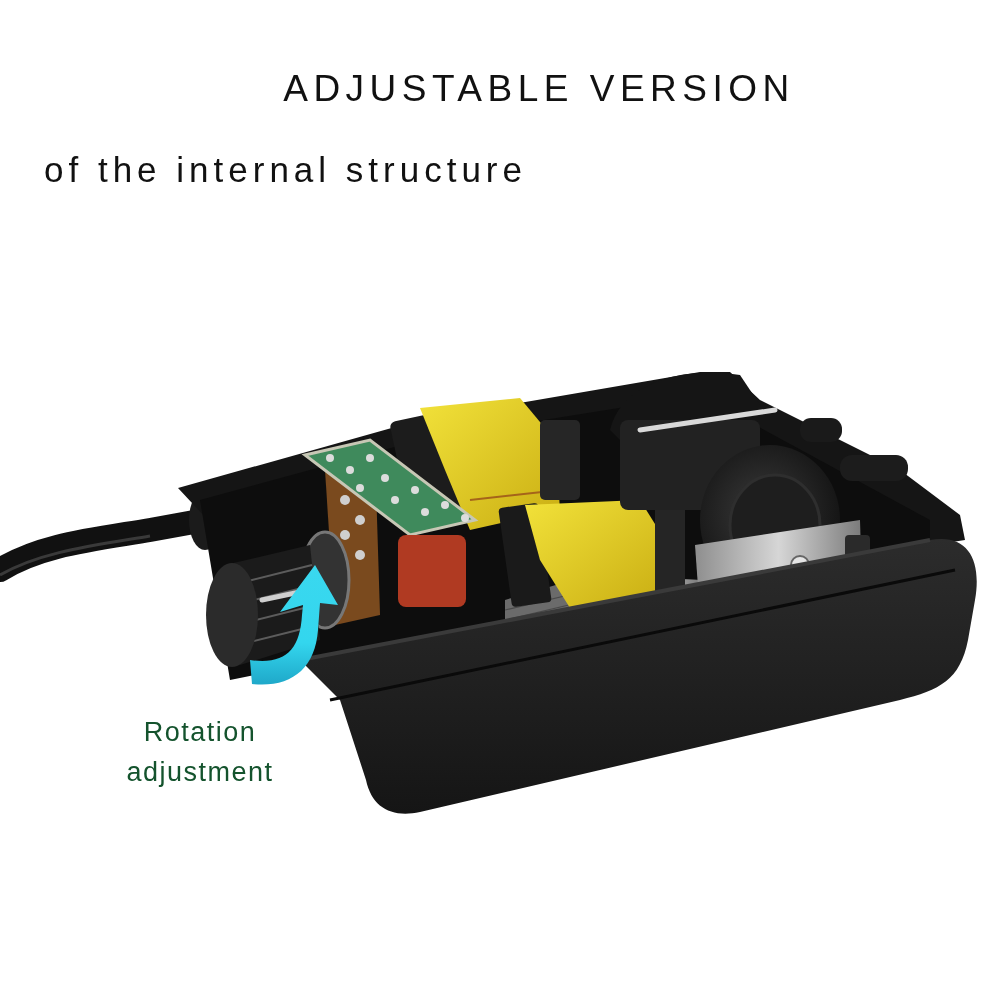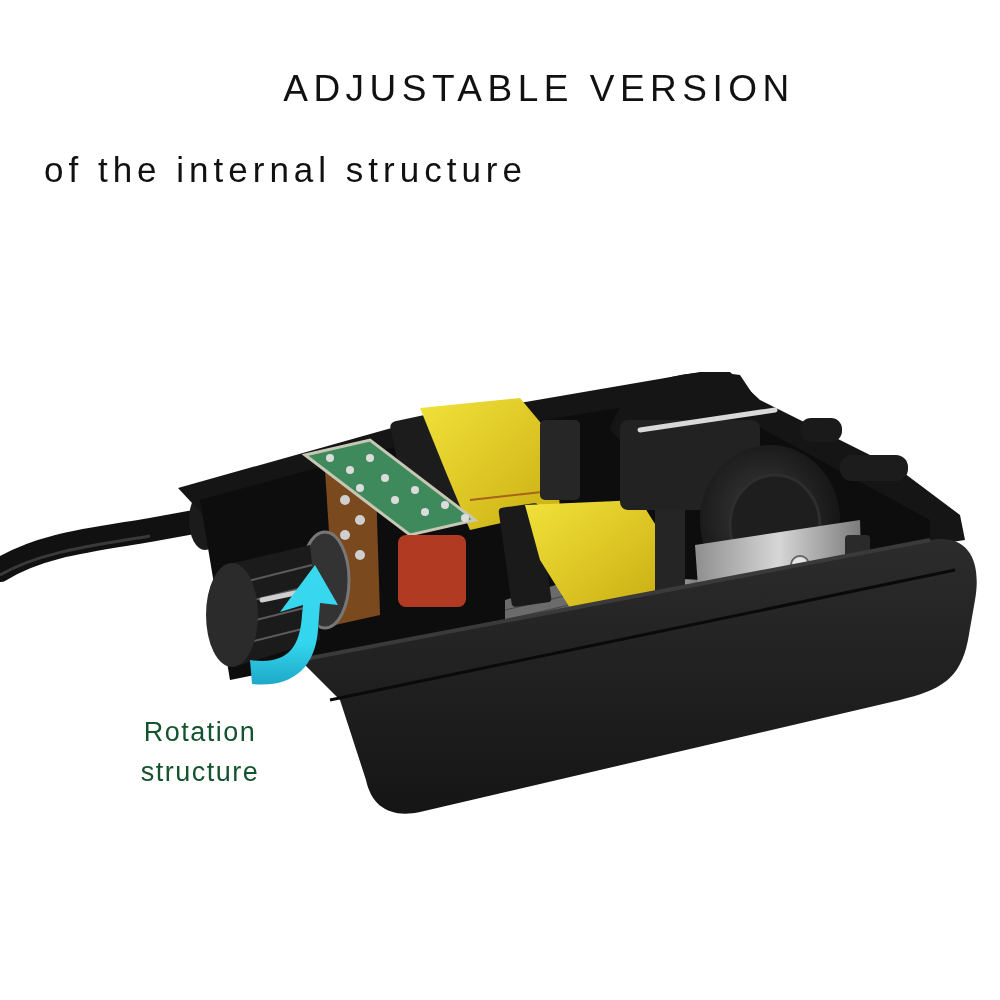--- a/index.html
+++ b/index.html
@@ -152,14 +152,14 @@
       <line x1="262" y1="600" x2="300" y2="592" stroke="#cfcfcf" stroke-width="5" stroke-linecap="round"></line>
       <ellipse cx="232" cy="615" rx="26" ry="52" fill="#2b2b2b"></ellipse>
     </g>
 
     <path d="M250,660 C285,665 300,650 302,615 L303,605 L280,612 L315,565 L338,605 L320,603 L318,630 C315,670 290,688 252,684 Z" fill="url(#arrowG)"></path>
   </svg>
 </div>
 
 <div class="callout">
   <div>Rotation</div>
-  <div>structure</div>
+  <div>adjustment</div>
 </div>
 
 </body></html>

